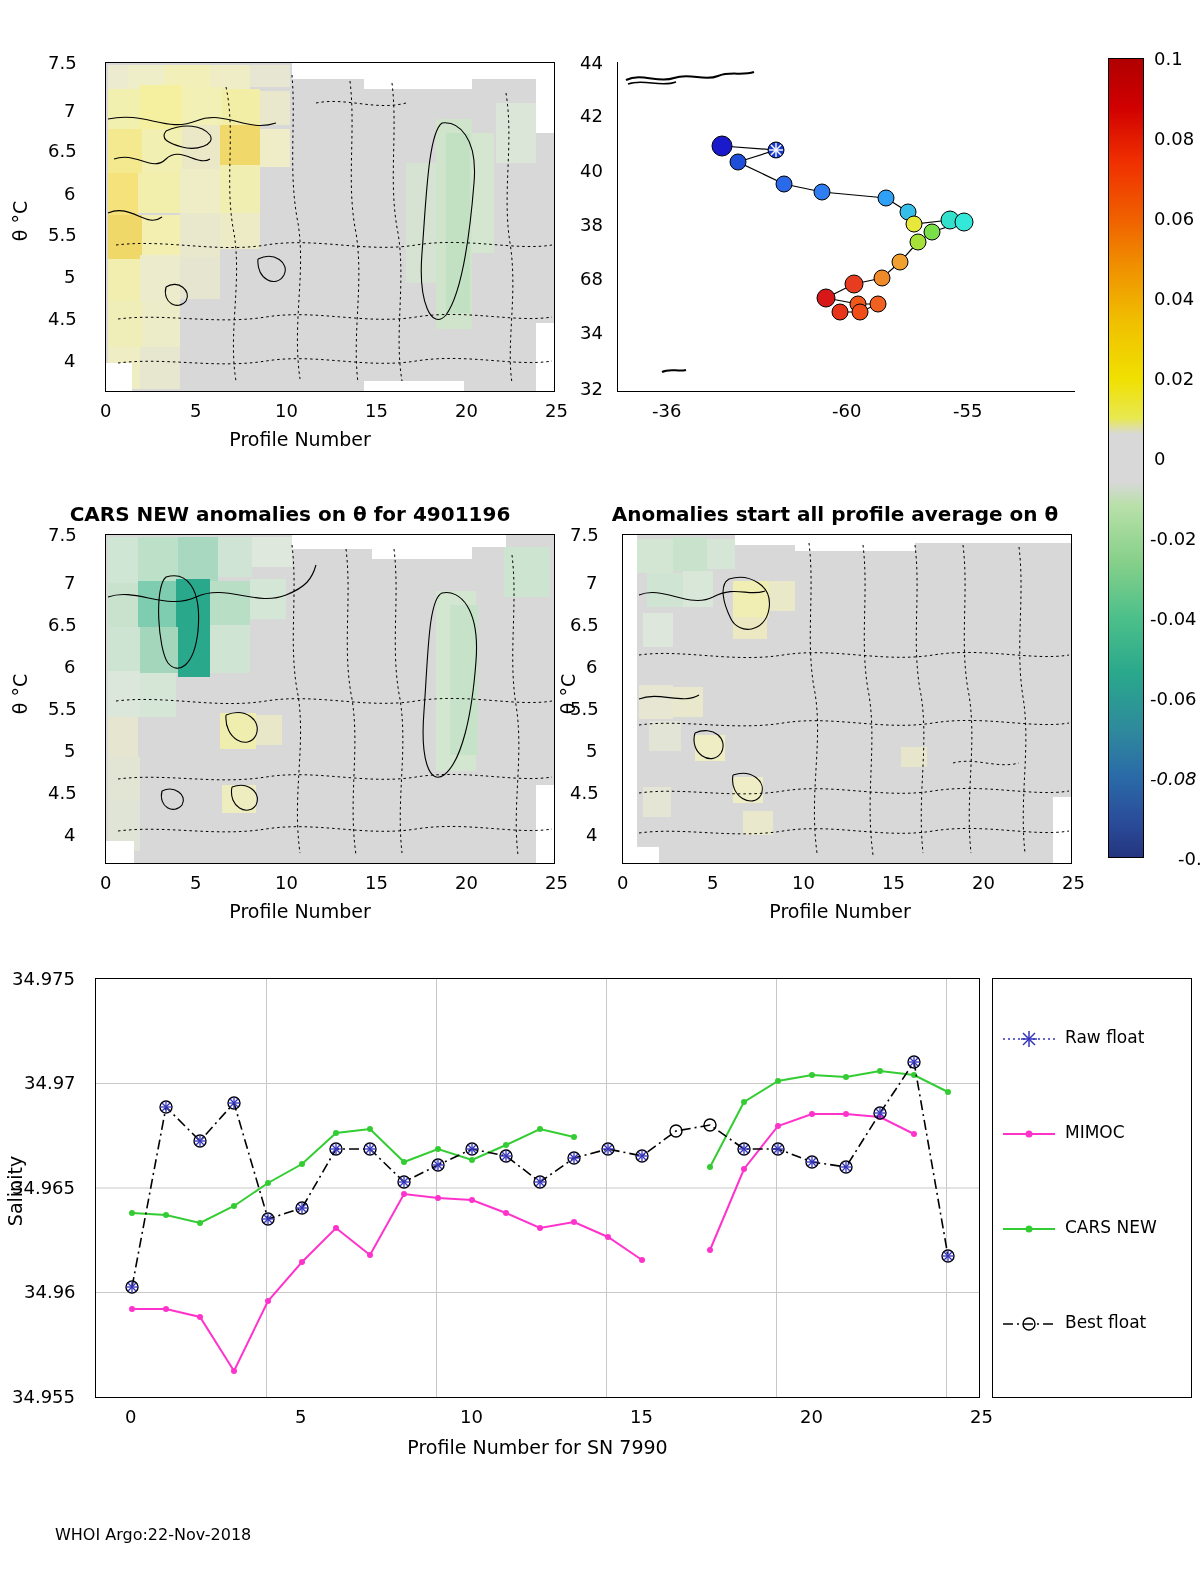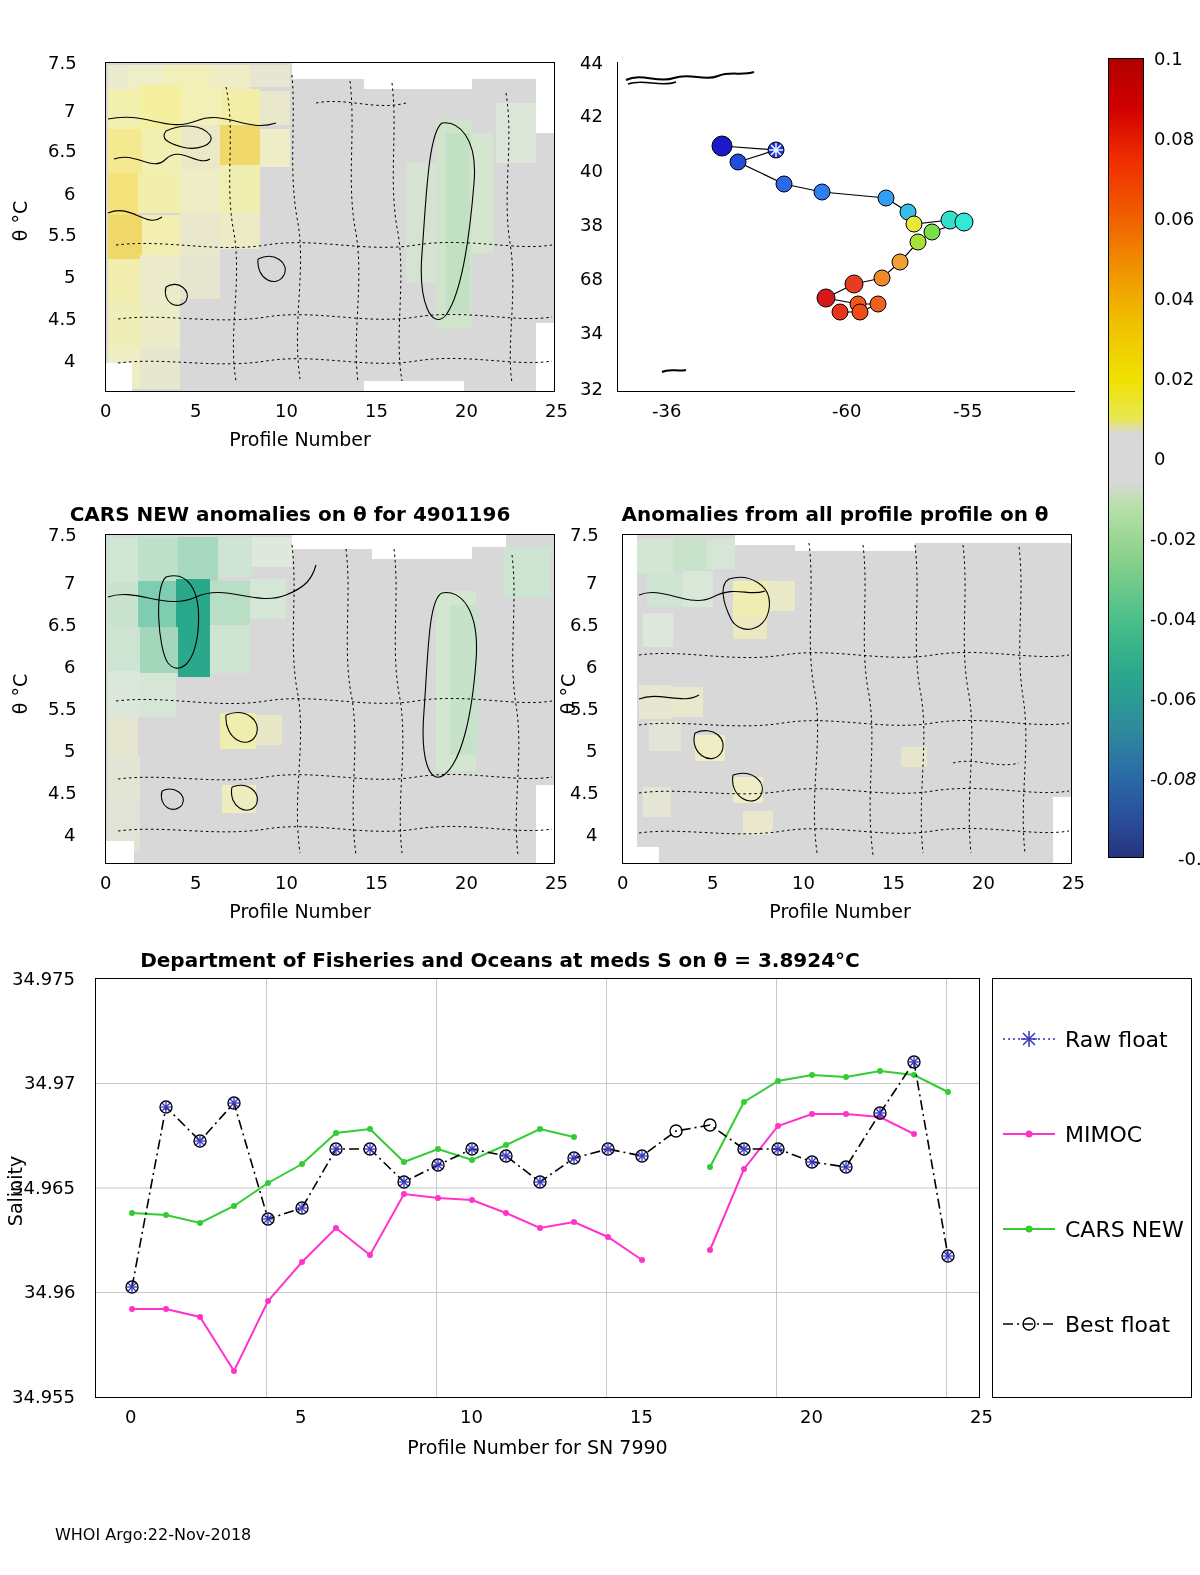--- a/index.html
+++ b/index.html
@@ -5,21 +5,21 @@
   html,body{margin:0;padding:0;background:#ffffff;}
   body{width:1200px;height:1575px;position:relative;font-family:"DejaVu Sans",sans-serif;color:#000;}
   .panel{position:absolute;}
   .title{font-weight:bold;font-size:20px;text-align:center;white-space:nowrap;}
   .axlabel{font-size:19px;}
   .tick{font-size:18px;position:absolute;white-space:nowrap;}
   .frame{position:absolute;border:1.4px solid #000;box-sizing:border-box;background:#d8d8d8;}
   svg{display:block;}
   .footer{position:absolute;left:55px;top:1525px;font-size:16px;}
   .legendbox{position:absolute;border:1.2px solid #000;box-sizing:border-box;background:#fff;}
-  .legitem{position:absolute;font-size:22px;white-space:nowrap;}
+  .legitem{position:absolute;font-size:17px;white-space:nowrap;}
   .cbar-label{position:absolute;font-size:18px;}
 </style>
 </head>
 <body>
 
 <div class="panel" style="left:0;top:0;width:600px;height:470px;">
 
   <div class="frame" style="left:105px;top:62px;width:450px;height:330px;">
     <svg width="448" height="328" viewBox="0 0 448 328">
       <rect x="0" y="0" width="448" height="328" fill="#d8d8d8"></rect>
@@ -256,21 +256,21 @@
   <div class="tick" style="left:275px;top:384px;">10</div>
   <div class="tick" style="left:365px;top:384px;">15</div>
   <div class="tick" style="left:455px;top:384px;">20</div>
   <div class="tick" style="left:545px;top:384px;">25</div>
 
   <div class="axlabel" style="position:absolute;left:0;top:412px;width:600px;text-align:center;">Profile Number</div>
   <div class="axlabel" style="position:absolute;left:-20px;top:195px;width:80px;text-align:center;transform:rotate(-90deg);">θ °C</div>
 </div>
 
 <div class="panel" style="left:570px;top:488px;width:540px;height:440px;">
-  <div class="title" style="position:absolute;left:-5px;top:14px;width:540px;">Anomalies from all profile profile on θ</div>
+  <div class="title" style="position:absolute;left:-5px;top:14px;width:540px;">Anomalies start all profile average on θ</div>
 
   <div class="frame" style="left:52px;top:46px;width:450px;height:330px;">
     <svg width="448" height="328" viewBox="0 0 448 328">
       <rect x="0" y="0" width="448" height="328" fill="#d8d8d8"></rect>
       <rect x="14" y="4" width="36" height="34" fill="#d3e6d4"></rect>
       <rect x="50" y="2" width="34" height="34" fill="#c8e2cc"></rect>
       <rect x="84" y="4" width="28" height="30" fill="#d6e6d6"></rect>
       <rect x="24" y="38" width="36" height="34" fill="#cfe4d2"></rect>
       <rect x="60" y="36" width="30" height="36" fill="#d9e7d8"></rect>
       <rect x="110" y="46" width="36" height="36" fill="#f0eeb2"></rect>
@@ -327,21 +327,20 @@
   <div class="tick" style="left:222px;top:384px;">10</div>
   <div class="tick" style="left:312px;top:384px;">15</div>
   <div class="tick" style="left:402px;top:384px;">20</div>
   <div class="tick" style="left:492px;top:384px;">25</div>
 
   <div class="axlabel" style="position:absolute;left:-30px;top:412px;width:600px;text-align:center;">Profile Number</div>
   <div class="axlabel" style="position:absolute;left:-42px;top:195px;width:80px;text-align:center;transform:rotate(-90deg);">θ °C</div>
 </div>
 
 <div class="panel" style="left:0;top:930px;width:1200px;height:620px;">
-  <div class="title" style="position:absolute;left:0;top:18px;width:1000px;">Department of Fisheries and Oceans at meds S on θ = 3.8924°C</div>
 
   <div class="frame" style="left:95px;top:48px;width:885px;height:420px;background:#fff;">
     <svg width="883" height="418" viewBox="0 0 883 418">
 
       <g stroke="#c8c8c8" stroke-width="1">
         <line x1="0" y1="104.5" x2="883" y2="104.5"></line>
         <line x1="0" y1="209" x2="883" y2="209"></line>
         <line x1="0" y1="313.5" x2="883" y2="313.5"></line>
         <line x1="170.5" y1="0" x2="170.5" y2="418"></line>
         <line x1="340.5" y1="0" x2="340.5" y2="418"></line>

